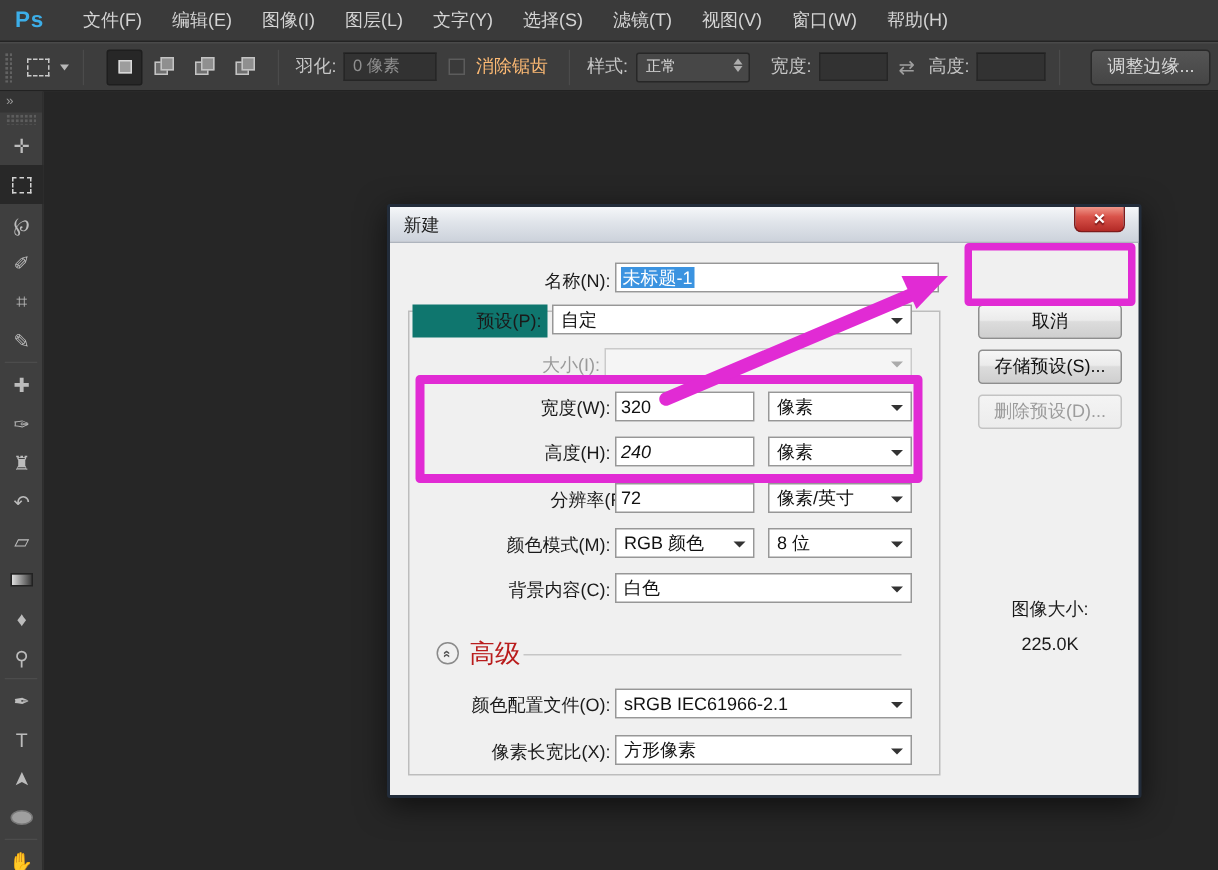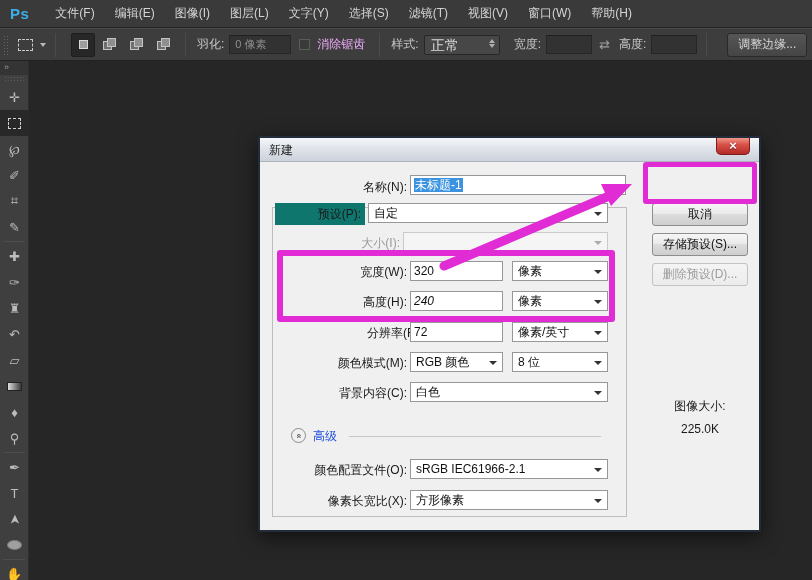--- a/index.html
+++ b/index.html
@@ -27,28 +27,28 @@
   .vdiv { width:1px; height:24px; background:#2c2c2c; border-right:1px solid #4b4b4b; margin:0 9px; }
   .mode-group { display:flex; align-items:center; gap:3px; margin-left:6px; }
   .mode { width:24px; height:24px; display:flex; align-items:center; justify-content:center; border-radius:2px; }
   .mode.active { background:#272727; border:1px solid #1e1e1e; }
   .sq1 { width:9px; height:9px; background:#9d9d9d; border:1px solid #d8d8d8; }
   .dual { position:relative; width:14px; height:13px; }
   .dual i { position:absolute; width:9px; height:9px; border:1px solid #c4c4c4; display:block; }
   .dual i.b { left:0; top:3px; background:#6f6f6f; }
   .dual i.f { left:4px; top:0; background:#8f8f8f; }
   .tb-label { margin:0 5px 0 2px; color:#c6c6c6; }
-  .tb-label.dim { color:#f0abfc; }
+  .tb-label.dim { color:#fdba74; }
   .tb-input { height:19px; background:#323232; border:1px solid #262626; border-top-color:#202020;
               color:#8f8f8f; font-size:11px; line-height:17px; padding:0 5px; }
   .feather-input { width:62px; }
   .small-input { width:46px; }
   .tb-check { width:11px; height:11px; background:#3a3a3a; border:1px solid #5c5c5c; margin:0 5px 0 8px; }
   .tb-combo { position:relative; width:76px; height:20px; background:#474747; border:1px solid #272727;
-              color:#dcdcdc; font-size:14px; line-height:18px; padding:0 14px 0 6px; border-radius:2px; }
+              color:#dcdcdc; font-size:10px; line-height:18px; padding:0 14px 0 6px; border-radius:2px; }
   .spinner { position:absolute; right:4px; top:3px; display:flex; flex-direction:column; gap:1px; }
   .spinner b { width:0; height:0; border-left:3px solid transparent; border-right:3px solid transparent; }
   .spinner b.up { border-bottom:4px solid #aeaeae; }
   .spinner b.dn { border-top:4px solid #aeaeae; }
   .swap-icon { color:#9f9f9f; font-size:13px; margin:0 7px; }
   .refine-btn { margin-left:11px; padding:2px 10px 3px; font-size:12px; color:#d8d8d8;
                 background:linear-gradient(#555,#454545); border:1px solid #292929; border-radius:3px; }
 
   
   .toolbar { position:absolute; left:0; top:61px; width:29px; height:519px;
@@ -94,21 +94,21 @@
   .dd.disabled { background:#f5f5f5; border-color:#cacaca; }
   .dd.disabled .caret { border-top-color:#ababab; }
 
   .groupbox { position:absolute; left:11px; top:45px; width:355px; height:310px;
               border:1px solid #bdbdbd; }
   .over-line { background:#0f766e; padding:0 4px; }
 
   .adv-circle { position:absolute; left:30px; top:266px; width:15px; height:15px; border:1px solid #8a8a8a;
                 border-radius:50%; color:#555; font-size:9px; font-weight:bold; text-align:center; line-height:14px; }
   .adv-circle span { display:inline-block; transform:rotate(90deg); }
-  .adv-label { position:absolute; left:52px; top:263px; height:22px; line-height:22px; font-size:12px; color:#1d4ed8; }
+  .adv-label { position:absolute; left:52px; top:263px; height:22px; line-height:22px; font-size:17px; color:#b91c1c; }
   .adv-line { position:absolute; left:88px; top:274px; width:252px; height:1px; background:#c6c6c6; }
 
   .w7-btn { position:absolute; left:391px; width:96px; height:23px; font-size:12px; color:#111;
             background:linear-gradient(#f6f6f6,#ebebeb 45%,#dcdcdc 50%,#cfcfcf);
             border:1px solid #8e8e8e; border-radius:3px; text-align:center; line-height:21px; }
   .w7-btn.default { height:25px; line-height:23px; border:1px solid #3c7fb1;
             background:linear-gradient(#eaf6fd,#d7effc 45%,#bde6fd 50%,#a6d9f4);
             box-shadow:0 0 0 1px #c3e4f5 inset; }
   .w7-btn.disabled { color:#9c9c9c; border-color:#c3c3c3;
             background:linear-gradient(#f4f4f4,#ececec); }

